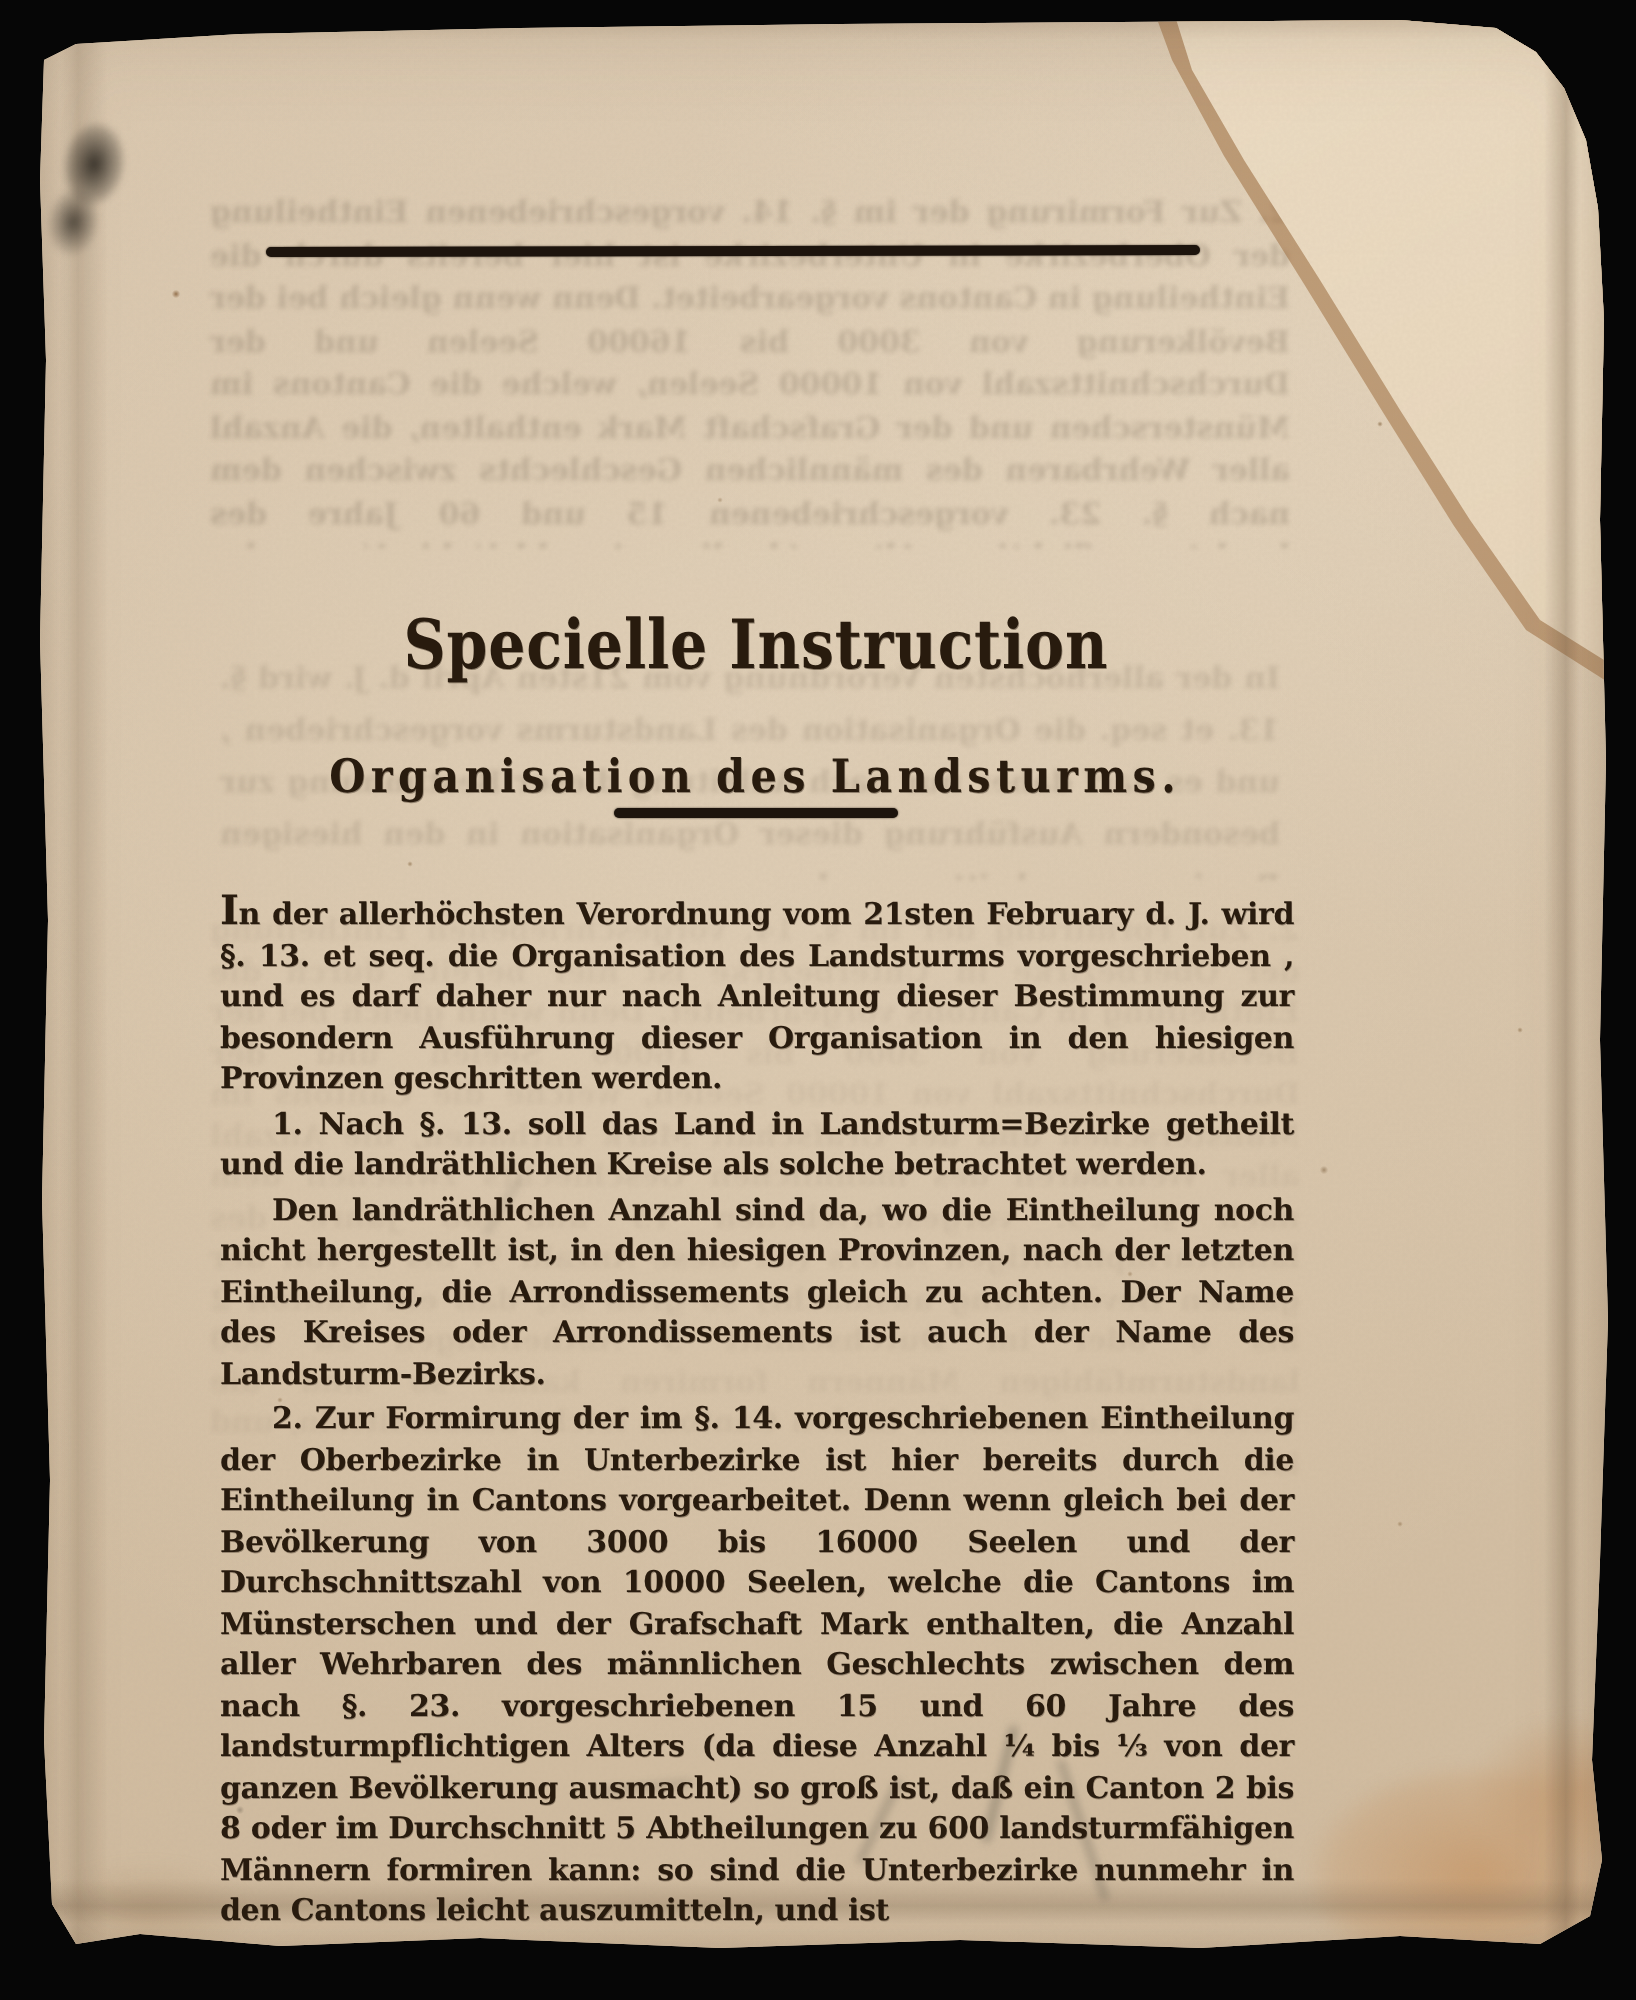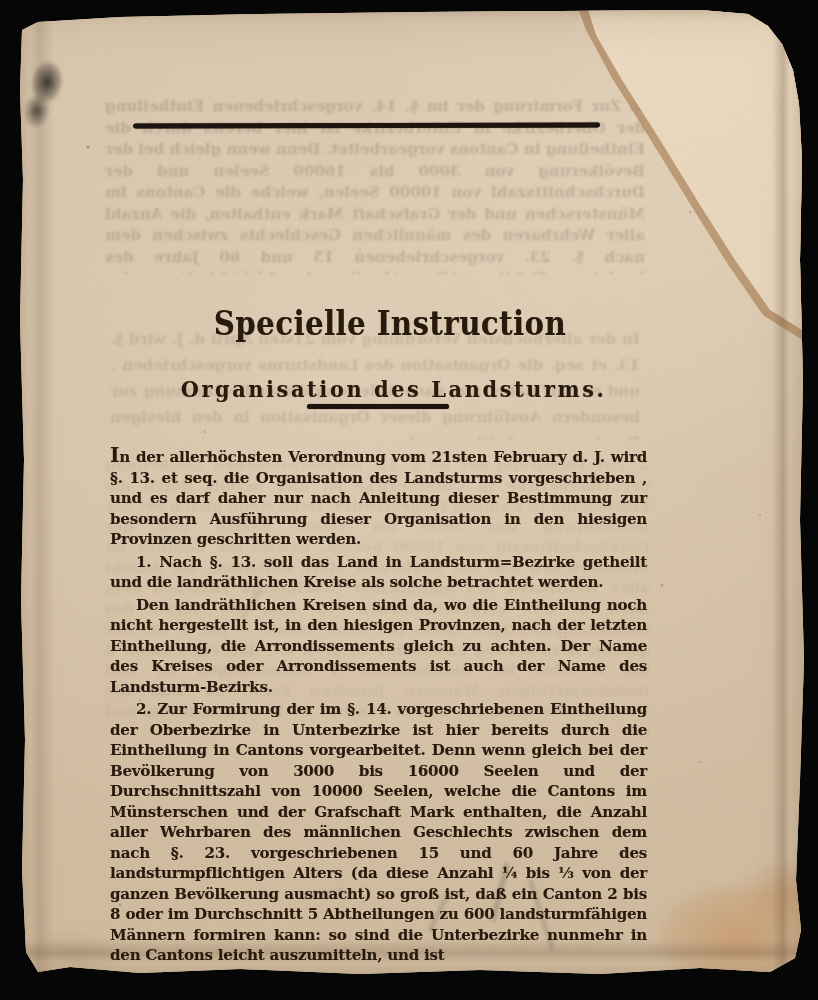--- a/index.html
+++ b/index.html
@@ -122,24 +122,24 @@
   .print{position:absolute;inset:0;z-index:6;color:#281b0e;}
   .rule{
     position:absolute;background:#1d140d;border-radius:3px;
     box-shadow:0 0 1px rgba(29,20,13,.8);
   }
   .rule-top{left:133px;top:123px;width:467px;height:4.5px;transform:rotate(-.12deg);}
   .rule-divider{left:307px;top:404px;width:142px;height:4.5px;}
   .title-line{position:absolute;left:0;width:756px;text-align:center;white-space:nowrap;}
   .title-inner{display:inline-block;transform:scaleX(.86);}
   .doc-title{top:280px;font-size:34px;font-weight:700;letter-spacing:.5px;
-    text-shadow:.4px .4px 0 rgba(40,27,14,.45);padding-left:12px;}
+    text-shadow:.4px .4px 0 rgba(40,27,14,.45);}
   .doc-zur{top:332px;font-size:14px;font-weight:700;}
   .doc-subtitle{top:356px;font-size:23px;font-weight:700;letter-spacing:3px;
-    text-shadow:.4px .4px 0 rgba(40,27,14,.4);padding-left:16px;}
+    text-shadow:.4px .4px 0 rgba(40,27,14,.4);}
   .doc-subtitle .title-inner{transform:scaleX(.9);}
   .bodytext{
     position:absolute;left:110px;top:445px;width:537px;
     font-size:15px;line-height:20.5px;font-weight:700;
     letter-spacing:-.2px;
     text-align:justify;
     text-shadow:.3px .3px 0 rgba(40,27,14,.35);
   }
   .bodytext p{margin:0 0 2px 0;}
   .bodytext p.indent{text-indent:26px;}
@@ -186,19 +186,19 @@
       <h1 class="title-line doc-title"><span class="title-inner">Specielle Instruction</span></h1>
 
 
       <h2 class="title-line doc-subtitle"><span class="title-inner">Organisation des Landsturms.</span></h2>
 
       <div class="rule rule-divider"></div>
 
       <div class="bodytext">
         <p class="opener">In der allerhöchsten Verordnung vom 21sten February d. J. wird §. 13. et seq. die Organisation des Landsturms vorgeschrieben , und es darf daher nur nach Anleitung dieser Bestimmung zur besondern Ausführung dieser Organisation in den hiesigen Provinzen geschritten werden.</p>
         <p class="indent">1. Nach §. 13. soll das Land in Landsturm=Bezirke getheilt und die landräthlichen Kreise als solche betrachtet werden.</p>
-        <p class="indent">Den landräthlichen Kreisen sind da, wo die Eintheilung noch nicht hergestellt ist, in den hiesigen Provinzen, nach der letzten Eintheilung, die Arrondissements gleich zu achten.  Der Name des Kreises oder Arrondissements ist auch der Name des Landsturm-Bezirks.</p>
+        <p class="indent">Den landräthlichen Anzahl sind da, wo die Eintheilung noch nicht hergestellt ist, in den hiesigen Provinzen, nach der letzten Eintheilung, die Arrondissements gleich zu achten.  Der Name des Kreises oder Arrondissements ist auch der Name des Landsturm-Bezirks.</p>
         <p class="indent">2. Zur Formirung der im §. 14. vorgeschriebenen Eintheilung der Oberbezirke in Unterbezirke ist hier bereits durch die Eintheilung in Cantons vorgearbeitet.  Denn wenn gleich bei der Bevölkerung von 3000 bis 16000 Seelen und der Durchschnittszahl von 10000 Seelen, welche die Cantons im Münsterschen und der Grafschaft Mark enthalten, die Anzahl aller Wehrbaren des männlichen Geschlechts zwischen dem nach §. 23. vorgeschriebenen 15 und 60 Jahre des landsturmpflichtigen Alters (da diese Anzahl ¼ bis ⅓ von der ganzen Bevölkerung ausmacht) so groß ist, daß ein Canton 2 bis 8 oder im Durchschnitt 5 Abtheilungen zu 600 landsturmfähigen Männern formiren kann: so sind die Unterbezirke nunmehr in den Cantons leicht auszumitteln, und ist</p>
       </div>
     </div>
 
   </div>
 </div>
 
 </body></html>

